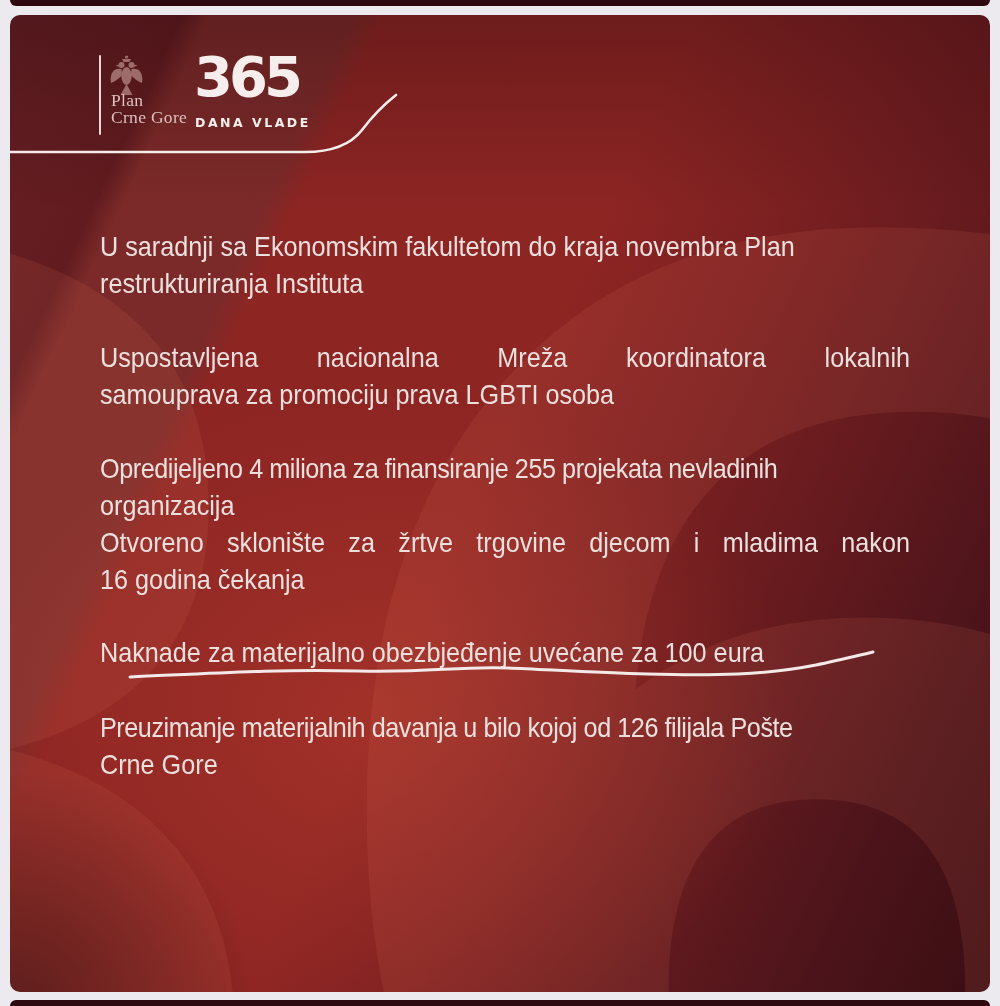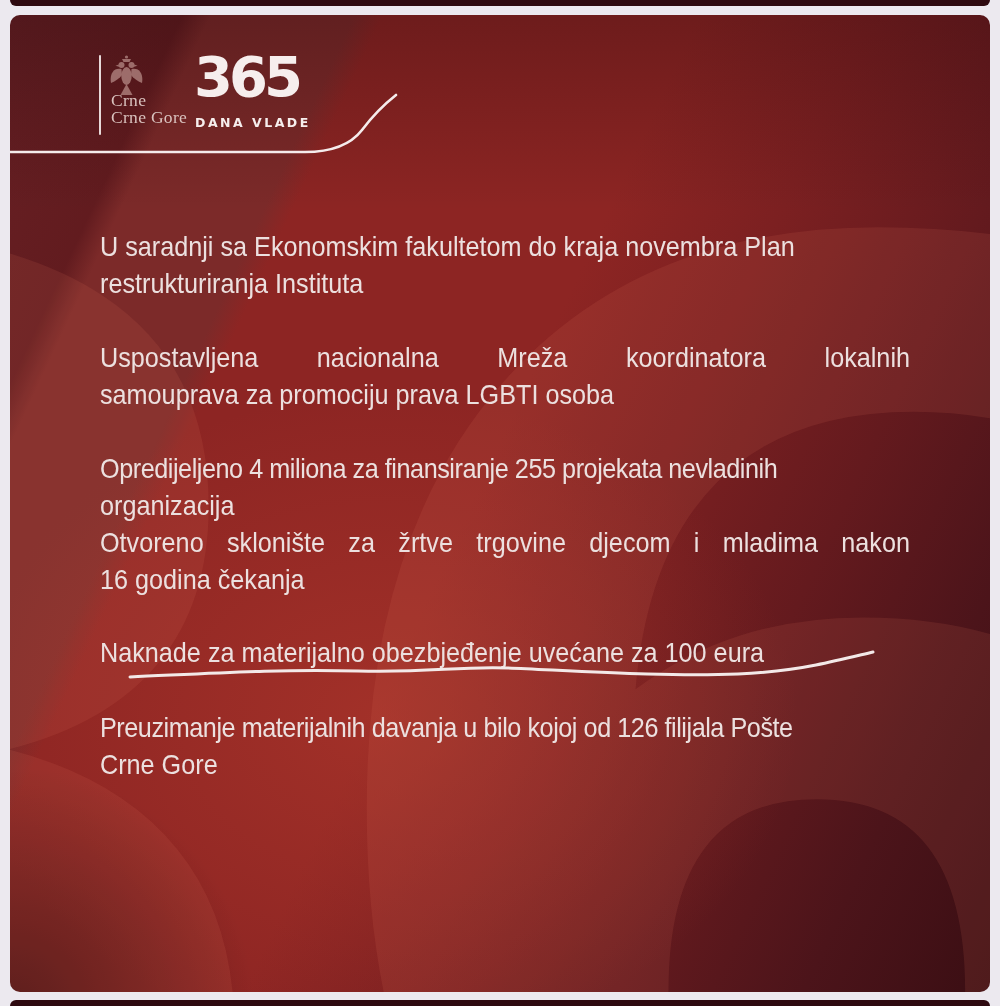--- a/index.html
+++ b/index.html
@@ -83,21 +83,21 @@
       <path d="M26.2 10.5 L29.5 11.8 L26 12.8 Z"></path>
       <ellipse cx="18.5" cy="22" rx="5.2" ry="9"></ellipse>
       <path d="M13.5 15 C 5 13, 1.5 21, 3 29 C 7.5 27, 11.5 24.5, 14 21 Z"></path>
       <path d="M23.5 15 C 32 13, 35.5 21, 34 29 C 29.5 27, 25.5 24.5, 23 21 Z"></path>
       <path d="M18.5 30 L12.5 41 L24.5 41 Z"></path>
       <rect x="16" y="19.5" width="5" height="7.5" rx="2"></rect>
     </g>
   </svg>
 
   <div class="gov-name">
-    <div>Crne</div>
+    <div>Plan</div>
     <div>Crne Gore</div>
   </div>
 
   <div class="logo365">365</div>
   <div class="logo365sub">DANA VLADE</div>
 
   <svg class="curve" width="392" height="70" viewBox="0 0 392 70">
     <path d="M 0 62 L 295 62 Q 335 62 352 40 Q 367 20 386 5" fill="none" stroke="#f5ecec" stroke-width="2.6" stroke-linecap="round"></path>
   </svg>
 

